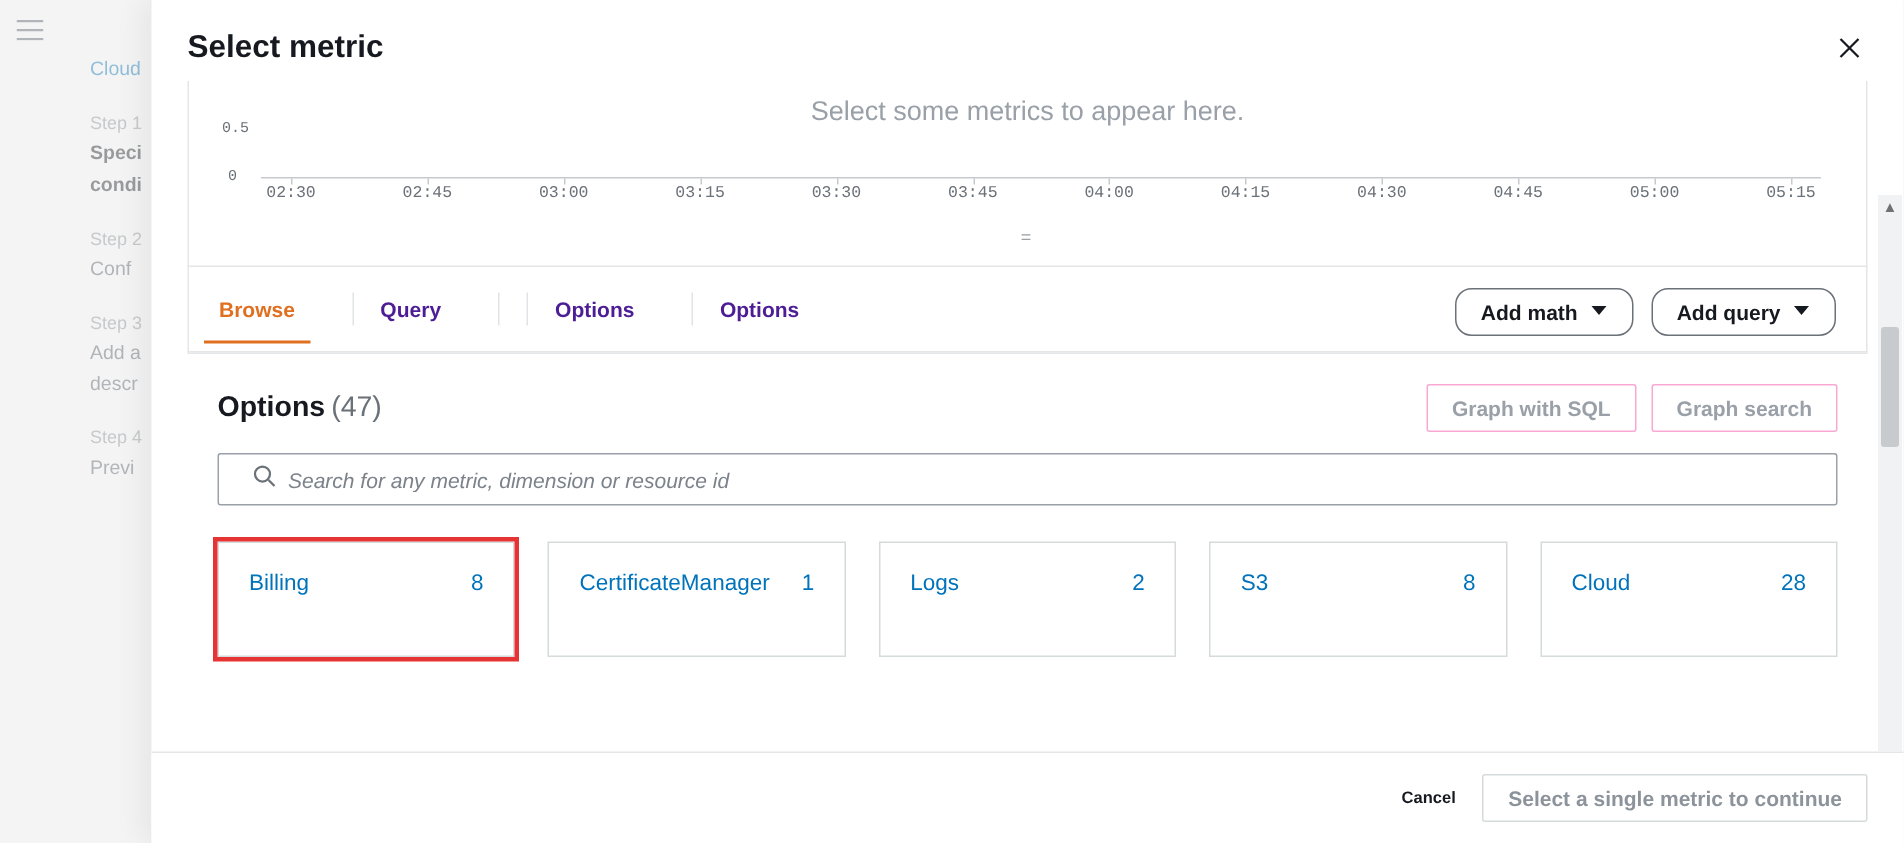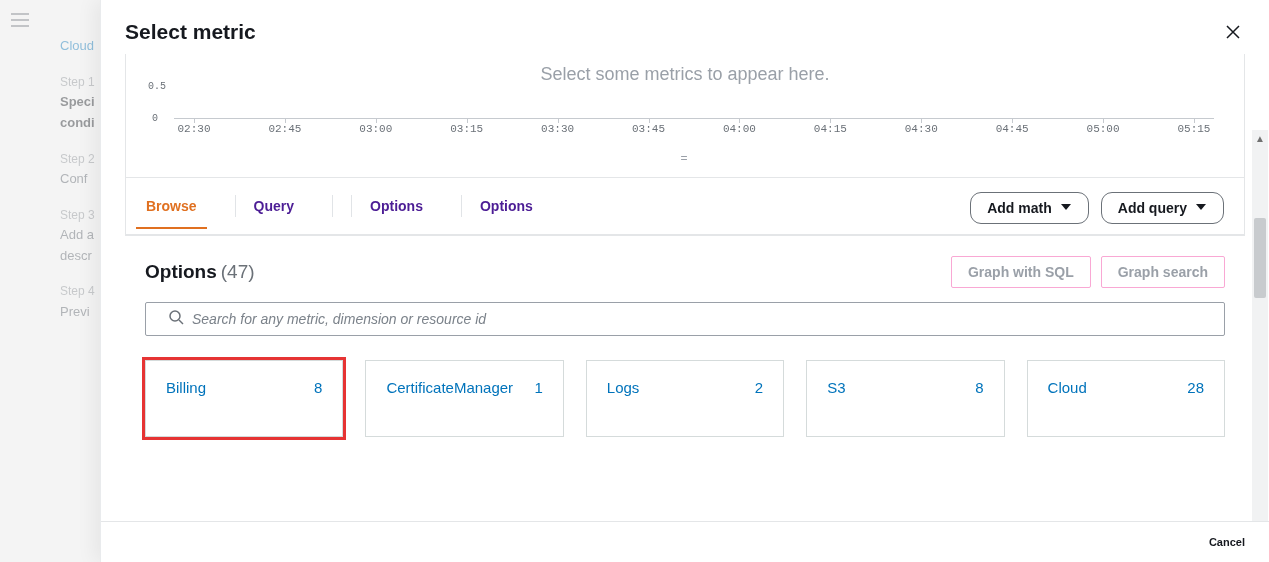--- a/index.html
+++ b/index.html
@@ -219,14 +219,15 @@
     <div class="vscroll upper">
       <div class="varrow" style="top:0">▲</div>
       <div class="vthumb" style="top:88px;height:80px"></div>
 
     </div>
 
   </div>
 
   <div class="footer">
     <button class="link-btn">Cancel</button>
+    <button class="btn faded">Select a single metric to continue</button>
   </div>
 </div>
 
 </body></html>

